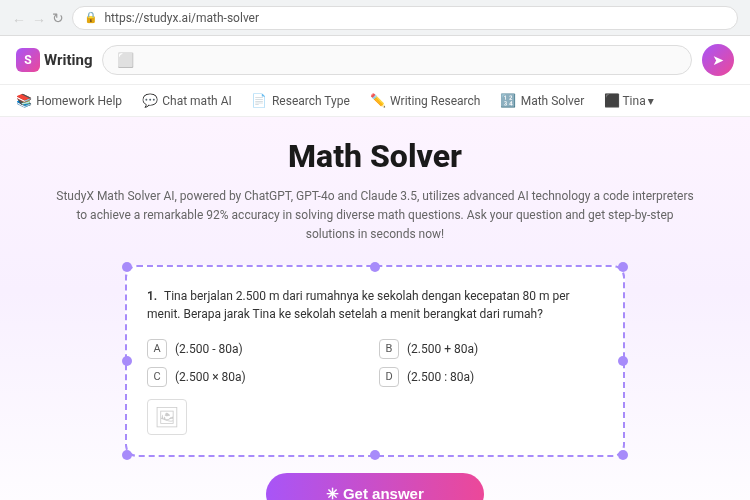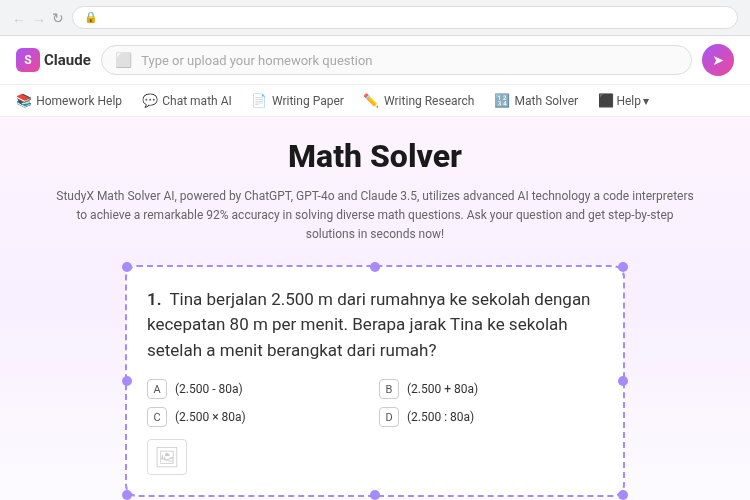--- a/index.html
+++ b/index.html
@@ -158,21 +158,21 @@
       border: 2px dashed #a78bfa;
       border-radius: 12px;
       background: #fff;
       padding: 20px;
       margin: 0 auto;
       max-width: 500px;
       text-align: left;
       position: relative;
     }
     .question-text {
-      font-size: 17px;
+      font-size: 12px;
       color: #333;
       margin-bottom: 16px;
       line-height: 1.5;
     }
     .question-number {
       font-weight: 600;
       margin-right: 4px;
     }
     .options-grid {
       display: grid;
@@ -250,63 +250,63 @@
 <body>
 
 <div class="browser-bar">
   <div class="nav-icons">
     <span class="disabled">←</span>
     <span class="disabled">→</span>
     <span>↻</span>
   </div>
   <div class="address-bar">
     <span class="lock-icon">🔒</span>
+    <span>https://studyx.ai/math-solver</span>
   </div>
 </div>
 
 <div class="page">
 
   <div class="search-row">
     <div class="logo">
       <div class="logo-icon">
         <span>S</span>
       </div>
-      <span>Claude</span>
+      <span>Writing</span>
     </div>
     <div class="search-bar">
       <span class="search-bar-icon">⬜</span>
-      <span>Type or upload your homework question</span>
     </div>
     <button class="send-btn">➤</button>
   </div>
 
   <div class="nav-tabs">
     <div class="nav-tab">
       <span class="tab-icon">📚</span>
       <span>Homework Help</span>
     </div>
     <div class="nav-tab">
       <span class="tab-icon">💬</span>
       <span>Chat math AI</span>
     </div>
     <div class="nav-tab">
       <span class="tab-icon">📄</span>
-      <span>Writing Paper</span>
+      <span>Research Type</span>
     </div>
     <div class="nav-tab">
       <span class="tab-icon">✏️</span>
       <span>Writing Research</span>
     </div>
     <div class="nav-tab">
       <span class="tab-icon">🔢</span>
       <span>Math Solver</span>
     </div>
     <div class="nav-tab more-btn">
       <span class="tab-icon">⬛</span>
-      <span>Help</span>
+      <span>Tina</span>
       <span>▾</span>
     </div>
   </div>
 
   <div class="main-content">
     <h1 class="page-title">Math Solver</h1>
     <p class="page-description">StudyX Math Solver AI, powered by ChatGPT, GPT-4o and Claude 3.5, utilizes advanced AI technology a code interpreters to achieve a remarkable 92% accuracy in solving diverse math questions. Ask your question and get step-by-step solutions in seconds now!</p>
 
     <div class="upload-area">
 

